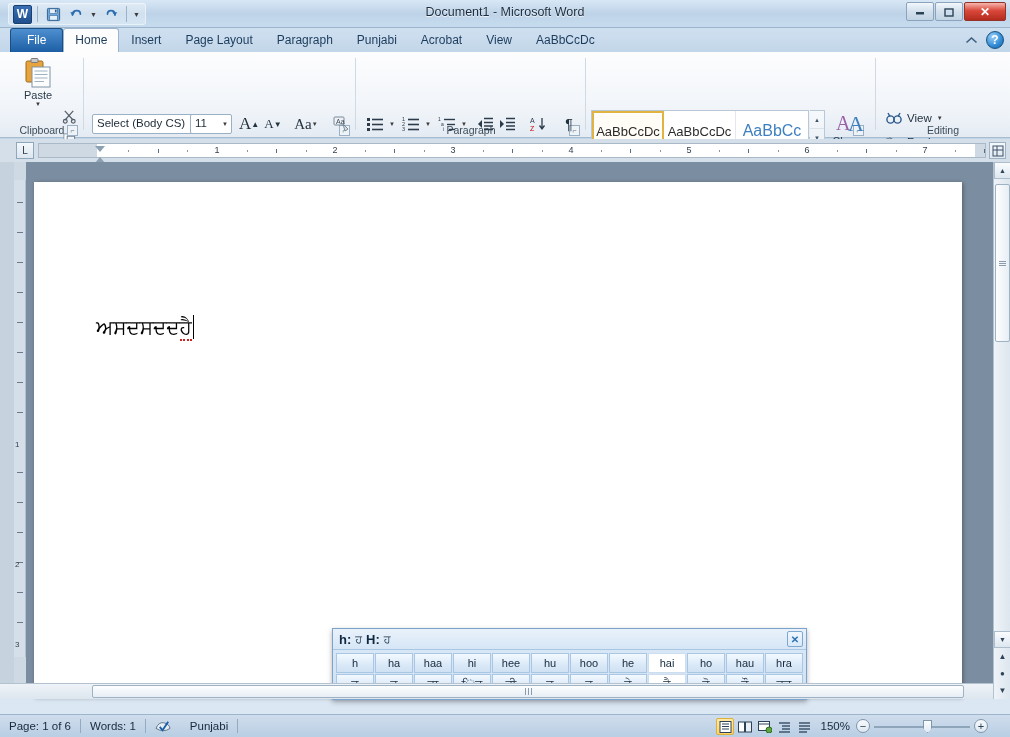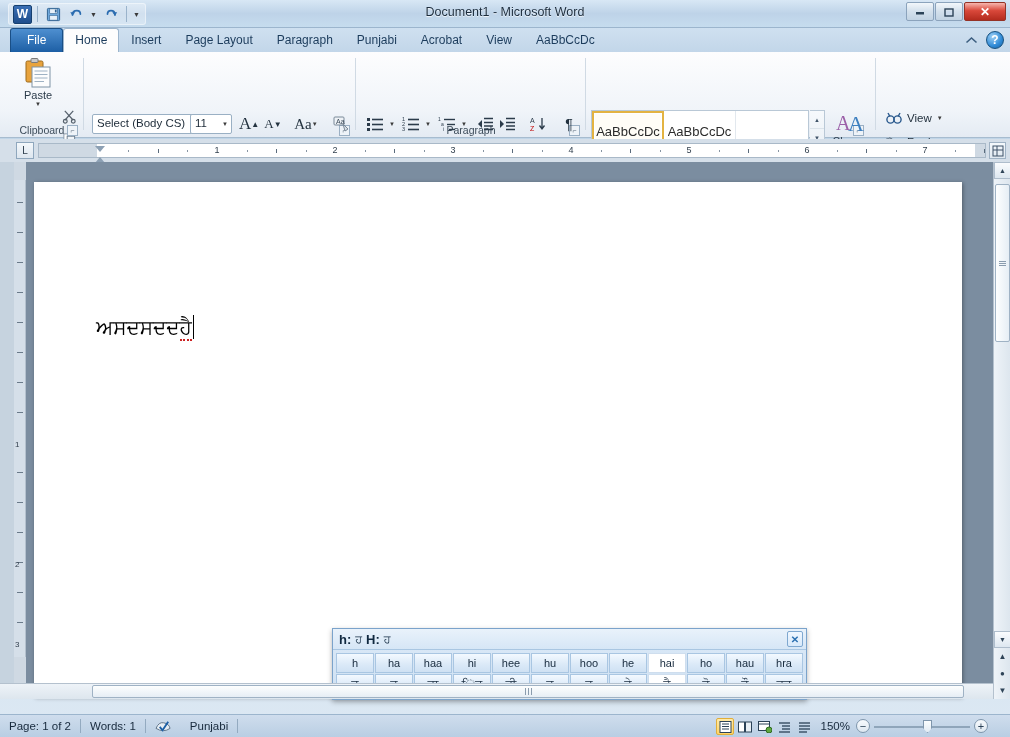--- a/index.html
+++ b/index.html
@@ -694,35 +694,42 @@
 
     <div class="stylegal">
       <div class="stylecell sel">
         <div class="stylepreview">AaBbCcDc</div>
         <div class="stylename">¶ Normal</div>
       </div>
       <div class="stylecell">
         <div class="stylepreview">AaBbCcDc</div>
         <div class="stylename">¶ No Spaci...</div>
       </div>
+      <div class="stylecell" style="border-right:none;">
+        <div class="stylepreview h1">AaBbCс</div>
+        <div class="stylename">Heading 1</div>
+      </div>
     </div>
     <div class="galspin">
       <div>▲</div>
       <div>▼</div>
       <div style="border-bottom:none;">▤</div>
     </div>
     <div class="changestyles">
       <svg width="30" height="26" viewBox="0 0 30 26">
         <text x="0" y="20" font-size="20" fill="#9b5fa8" font-family="Liberation Serif">A</text>
         <text x="12" y="21" font-size="22" fill="#3d7fbf" font-family="Liberation Serif">A</text>
       </svg>
       <span>Change</span>
       <span><span>Styles</span> <span class="ddarrow">▼</span></span>
     </div>
 
+    <div class="rgroup" style="left:876px; width:134px;">
+      <div class="glabel">Editing</div>
+    </div>
 
     <div class="editing-item" style="left:886px; top:56px;">
       <svg width="16" height="14" viewBox="0 0 16 14">
         <circle cx="4.5" cy="8.5" r="3.6" fill="none" stroke="#2b5a8e" stroke-width="1.4"></circle>
         <circle cx="11.5" cy="8.5" r="3.6" fill="none" stroke="#2b5a8e" stroke-width="1.4"></circle>
         <line x1="2" y1="2" x2="4" y2="5.5" stroke="#2b5a8e" stroke-width="1.4"></line>
         <line x1="14" y1="2" x2="12" y2="5.5" stroke="#2b5a8e" stroke-width="1.4"></line>
       </svg>
       <span>View</span>
       <span class="ddarrow">▼</span>
@@ -902,21 +909,21 @@
     </div>
     <div class="navbtns">
       <div class="navbtn">▲</div>
       <div class="navbtn">●</div>
       <div class="navbtn">▼</div>
     </div>
     <div class="sbtn" style="position:absolute; left:0; bottom:51px;">▼</div>
   </div>
 
   <div class="statusbar">
-    <div class="st-item">Page: 1 of 2</div>
+    <div class="st-item">Page: 1 of 6</div>
     <div class="st-sep"></div>
     <div class="st-item">Words: 1</div>
     <div class="st-sep"></div>
     <div class="st-item">
       <svg width="17" height="15" viewBox="0 0 18 16">
         <path d="M1 10 Q4 3 9 4 Q15 5 16 10 Q9 15 1 10 Z" fill="#e6edf3" stroke="#5c7186"></path>
         <path d="M5 8.5 L8 12 L14 3" stroke="#1c5fa5" stroke-width="2" fill="none"></path>
       </svg>
     </div>
     <div class="st-item">Punjabi</div>

